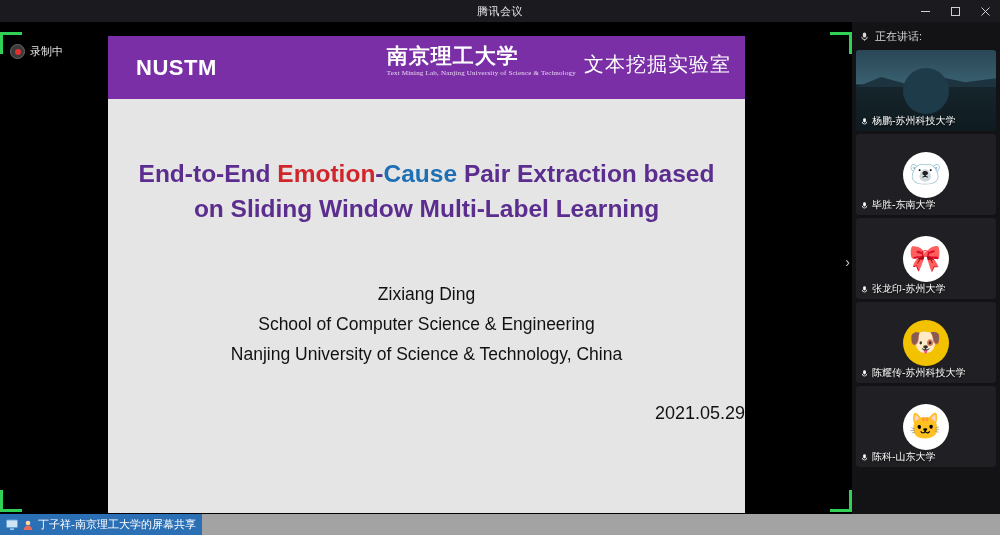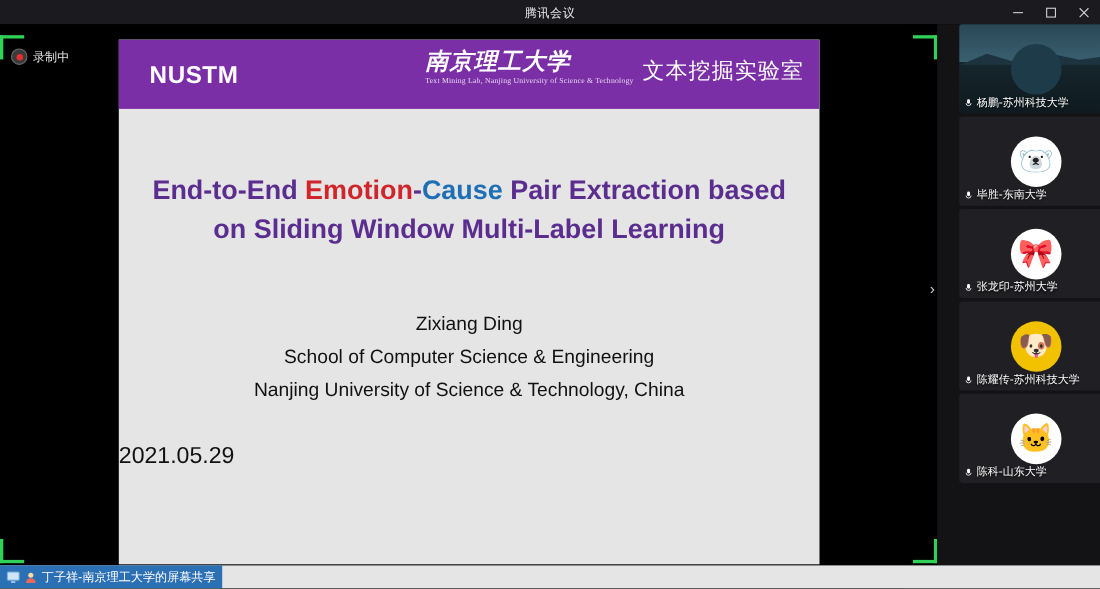--- a/index.html
+++ b/index.html
@@ -137,21 +137,20 @@
     align-items: flex-start;
     gap: 8px;
   }
   .logo-cn {
     color: #ffffff;
     font-size: 21px;
     font-weight: bold;
     font-family: "DejaVu Sans", sans-serif;
     line-height: 1.05;
     letter-spacing: 1px;
-    font-style: italic;
   }
   .logo-en {
     color: #e7d6f2;
     font-size: 7px;
     font-family: "Liberation Serif", serif;
     letter-spacing: 0.2px;
     margin-top: 2px;
   }
   .lab-cn {
     color: #ffffff;
@@ -175,23 +174,23 @@
 
   .slide-body {
     margin-top: 52px;
     text-align: center;
     color: #111;
     font-size: 17.5px;
     line-height: 1.72;
   }
   .slide-date {
     margin-top: 34px;
-    text-align: left;
+    text-align: right;
     color: #111;
-    font-size: 21px;
+    font-size: 18px;
   }
 
   
   .stage-arrow {
     position: absolute;
     right: 2px;
     top: 232px;
     color: #c9c9c9;
     font-size: 14px;
   }
@@ -214,21 +213,21 @@
     color: #d8d8dc;
     font-size: 11px;
   }
   .mic-ico {
     width: 11px;
     height: 11px;
     display: inline-block;
   }
   .tiles {
     position: relative;
-    padding: 0 20px;
+    padding: 0 4px;
   }
   .tile {
     position: relative;
     width: 140px;
     height: 81px;
     margin-bottom: 3px;
     border-radius: 3px;
     overflow: hidden;
     background: #202024;
   }
@@ -278,21 +277,21 @@
     clip-path: polygon(0 100%, 18% 20%, 34% 70%, 55% 10%, 78% 62%, 100% 30%, 100% 100%);
   }
 
   
   .taskbar {
     position: absolute;
     left: 0;
     bottom: 0;
     width: 1000px;
     height: 21px;
-    background: #e5e5e5;
+    background: #a3a3a3;
   }
   .task-item {
     position: absolute;
     left: 0;
     top: 0;
     height: 21px;
     display: flex;
     align-items: center;
     gap: 4px;
     padding: 0 6px;
@@ -383,20 +382,28 @@
       </div>
 
       <div class="slide-date">2021.05.29</div>
     </div>
 
     <div class="stage-arrow">›</div>
   </div>
 
   <div class="panel">
 
+    <div class="speaking-row">
+      <svg class="mic-ico" viewBox="0 0 12 12">
+        <rect x="4.2" y="1.6" width="3.6" height="5.6" rx="1.8" fill="#d8d8dc"></rect>
+        <path d="M3 6.4 a3 3 0 0 0 6 0" fill="none" stroke="#d8d8dc" stroke-width="1"></path>
+        <rect x="5.6" y="9" width="0.9" height="1.6" fill="#d8d8dc"></rect>
+      </svg>
+      <span>正在讲话:</span>
+    </div>
 
     <div class="tiles">
 
       <div class="tile video-dark">
         <div class="scenic"></div>
         <div class="avatar" style="background:#1e3b49;"></div>
         <div class="namerow">
           <svg class="mic-ico" viewBox="0 0 12 12">
             <rect x="4.2" y="1.6" width="3.6" height="5.6" rx="1.8" fill="#fff"></rect>
             <path d="M3 6.4 a3 3 0 0 0 6 0" fill="none" stroke="#fff" stroke-width="1"></path>

